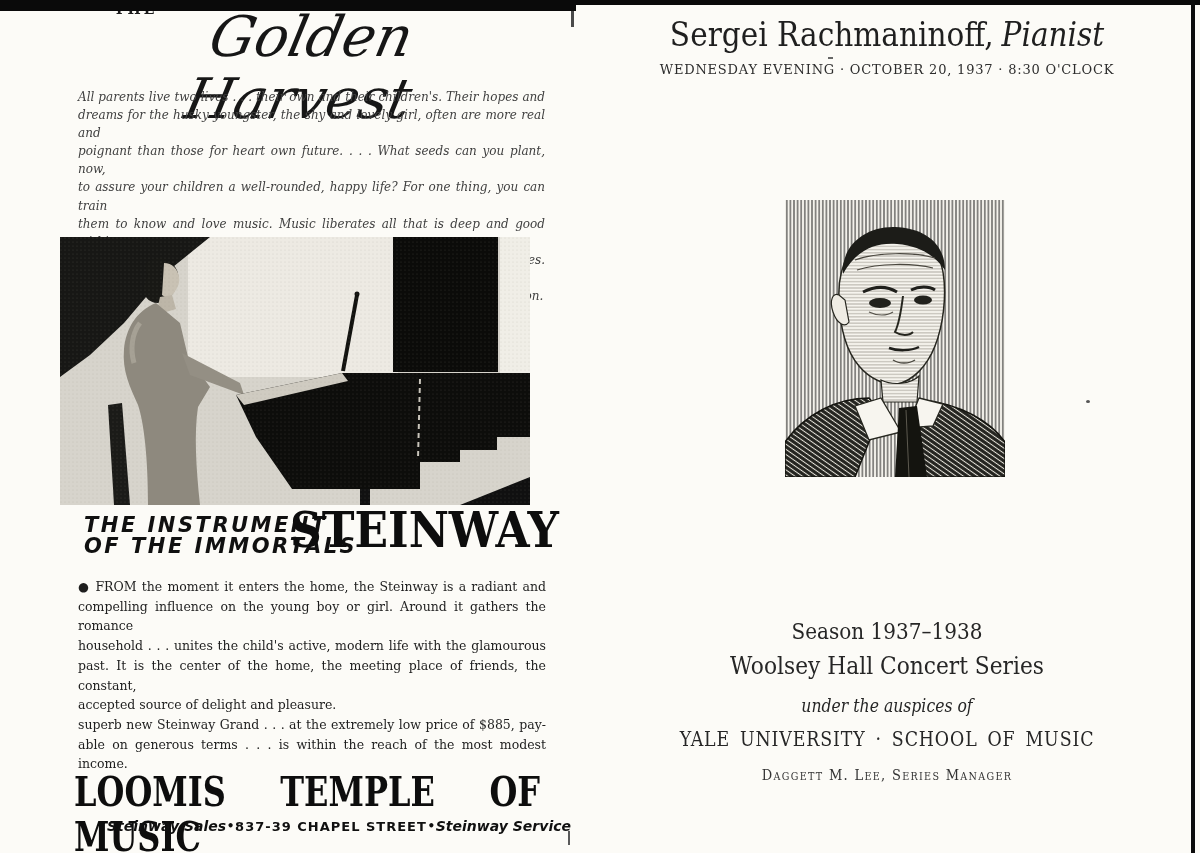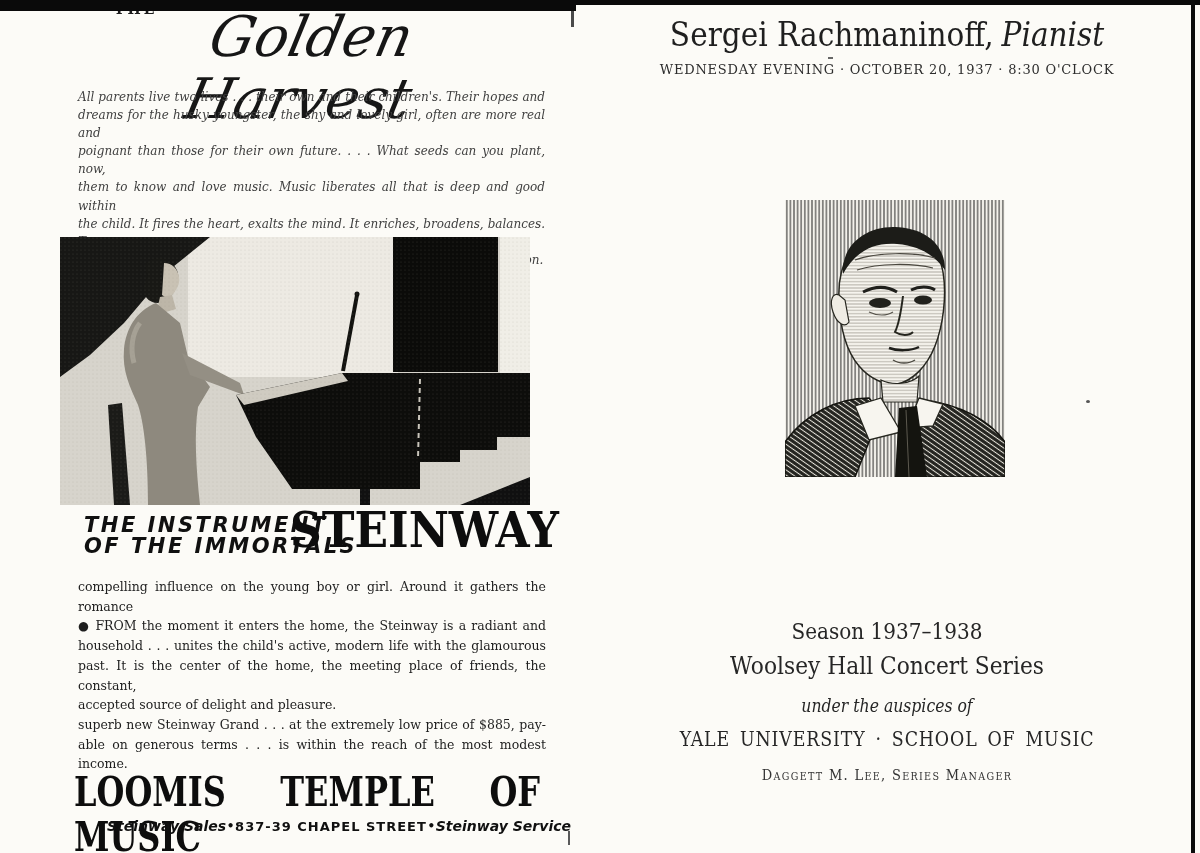--- a/index.html
+++ b/index.html
@@ -62,21 +62,22 @@
 
   <div>
 
     <div class="kicker">THE</div>
 
     <div class="script-title">Golden Harvest</div>
 
     <div class="intro">
       <div class="jline">All parents live two lives . . . their own and their children's. Their hopes and</div>
       <div class="jline">dreams for the husky youngster, the shy and lovely girl, often are more real and</div>
-      <div class="jline">poignant than those for their own future. . . . What seeds can you plant, now,</div>
+      <div class="jline">poignant than those for heart own future. . . . What seeds can you plant, now,</div>
+      <div class="jline">to assure your children a well-rounded, happy life? For one thing, you can train</div>
       <div class="jline">them to know and love music. Music liberates all that is deep and good within</div>
       <div class="jline">the child. It fires the heart, exalts the mind. It enriches, broadens, balances. To</div>
       <div class="jline jshort">youth, and later life, it brings a golden harvest of friendship and inspiration.</div>
     </div>
 
     <svg class="photo" viewBox="0 0 470 268" preserveAspectRatio="none">
       <defs>
         <pattern id="dots" width="4" height="4" patternUnits="userSpaceOnUse">
           <circle cx="1" cy="1" r="0.6" fill="#8f8b80"></circle>
         </pattern>
@@ -111,22 +112,22 @@
     </svg>
 
     <div class="tagline">
       <div>THE INSTRUMENT</div>
       <div>OF THE IMMORTALS</div>
     </div>
 
     <div class="brand">STEINWAY</div>
 
     <div class="body-copy">
+      <div class="jline">● FROM the moment it enters the home, the Steinway is a radiant and</div>
       <div class="jline">compelling influence on the young boy or girl. Around it gathers the romance</div>
-      <div class="jline">● FROM the moment it enters the home, the Steinway is a radiant and</div>
       <div class="jline">household . . . unites the child's active, modern life with the glamourous</div>
       <div class="jline">past. It is the center of the home, the meeting place of friends, the constant,</div>
       <div class="jline jshort">accepted source of delight and pleasure.</div>
       <div class="jline">superb new Steinway Grand . . . at the extremely low price of $885, pay-</div>
       <div class="jline">able on generous terms . . . is within the reach of the most modest income.</div>
     </div>
 
     <div class="loomis">LOOMIS TEMPLE OF MUSIC</div>
 
     <div class="ad-footer">

